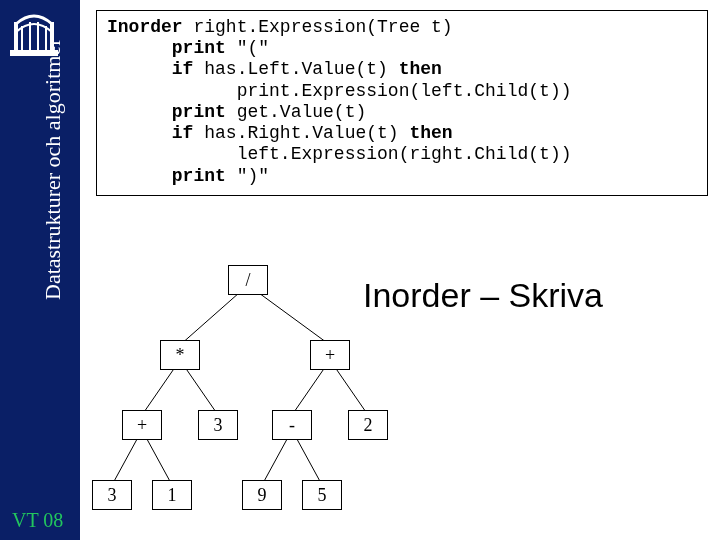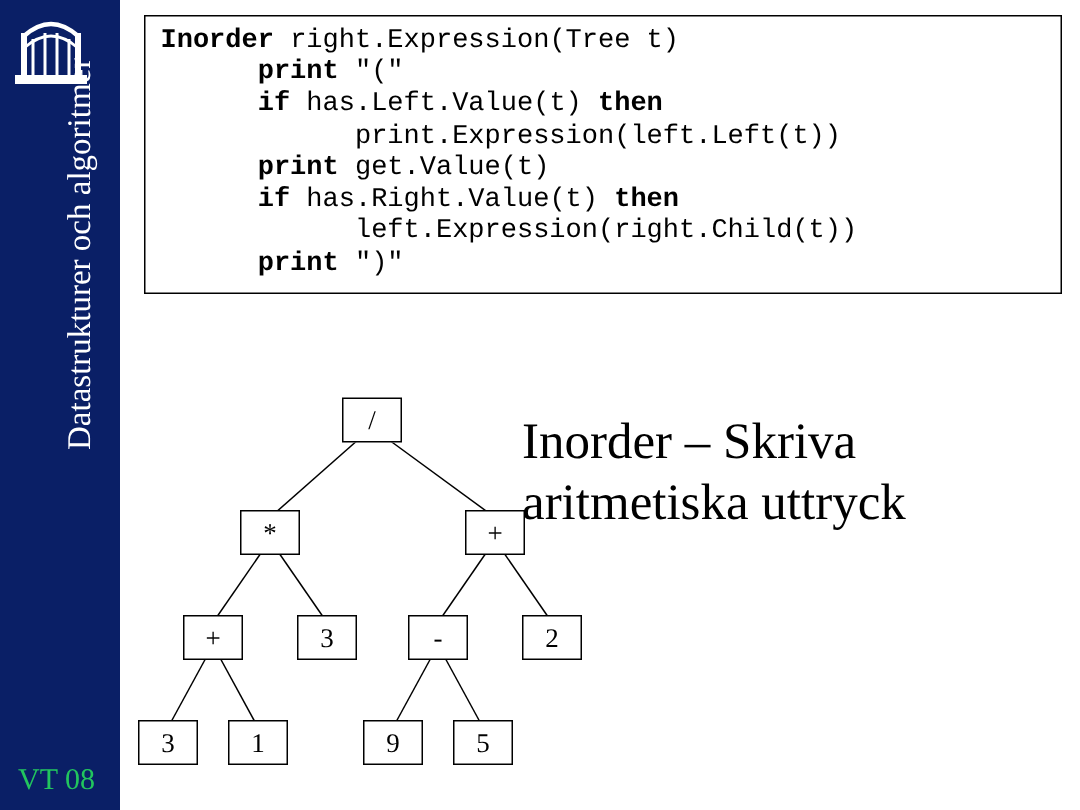--- a/index.html
+++ b/index.html
@@ -3,21 +3,21 @@
 <meta charset="utf-8">
 <style>
   * { box-sizing: border-box; margin: 0; padding: 0; }
   body { width: 720px; height: 540px; background: #fff; font-family: "Times New Roman", serif; position: relative; overflow: hidden; }
   .blue-bar { position: absolute; left: 0; top: 0; width: 80px; height: 540px; background: #0a1f66; }
   .logo { position: absolute; left: 6px; top: 10px; color: #fff; }
   .sidebar-text { position: absolute; left: 40px; top: 300px; transform: rotate(-90deg); transform-origin: left top; color: #fff; font-size: 22px; white-space: nowrap; }
   .footer { position: absolute; left: 12px; bottom: 8px; color: #22c55e; font-size: 20px; }
   .algo-box { position: absolute; left: 96px; top: 10px; width: 612px; border: 1.5px solid #000; padding: 6px 10px 8px 10px; font-family: "Courier New", monospace; font-size: 18px; line-height: 1.18; white-space: pre; }
   .kw { font-weight: bold; }
-  .title-text { position: absolute; left: 348px; top: 275px; font-size: 34px; font-family: Liberation Serif, serif; line-height: 1.2; }
+  .title-text { position: absolute; left: 363px; top: 275px; font-size: 34px; font-family: Liberation Sans, sans-serif; line-height: 1.2; }
   .tree { position: absolute; left: 80px; top: 250px; width: 320px; height: 280px; }
   .node { position: absolute; width: 40px; height: 30px; border: 1px solid #000; background: #fff; display: flex; align-items: center; justify-content: center; font-size: 18px; font-family: "Times New Roman", serif; z-index: 2; }
   .edges { position: absolute; left: 0; top: 0; z-index: 1; }
 </style>
 </head>
 <body>
 
 <div class="blue-bar">
   <div class="logo">
     <svg width="56" height="56" viewBox="0 0 56 56">
@@ -32,29 +32,28 @@
       <line x1="40" y1="16" x2="40" y2="40" stroke="#fff" stroke-width="2"></line>
     </svg>
   </div>
   <div class="sidebar-text">Datastrukturer och algoritmer</div>
   <div class="footer">VT 08</div>
 </div>
 
 <div class="algo-box"><span class="kw">Inorder</span><span> right.Expression(Tree t)</span>
       <span class="kw">print</span><span> "("</span>
       <span class="kw">if</span><span> has.Left.Value(t) </span><span class="kw">then</span>
-            <span>print.Expression(left.Left(t))</span>
+            <span>print.Expression(left.Child(t))</span>
       <span class="kw">print</span><span> get.Value(t)</span>
       <span class="kw">if</span><span> has.Right.Value(t) </span><span class="kw">then</span>
             <span>left.Expression(right.Child(t))</span>
       <span class="kw">print</span><span> ")"</span></div>
 
 <div class="title-text">
   <span>Inorder – Skriva</span><br>
-  <span>aritmetiska uttryck</span>
 </div>
 
 <div class="tree">
   <svg class="edges" width="320" height="280">
     <line x1="168" y1="35" x2="100" y2="95" stroke="#000" stroke-width="1"></line>
     <line x1="168" y1="35" x2="250" y2="95" stroke="#000" stroke-width="1"></line>
     <line x1="100" y1="110" x2="62" y2="165" stroke="#000" stroke-width="1"></line>
     <line x1="100" y1="110" x2="138" y2="165" stroke="#000" stroke-width="1"></line>
     <line x1="250" y1="110" x2="212" y2="165" stroke="#000" stroke-width="1"></line>
     <line x1="250" y1="110" x2="288" y2="165" stroke="#000" stroke-width="1"></line>

